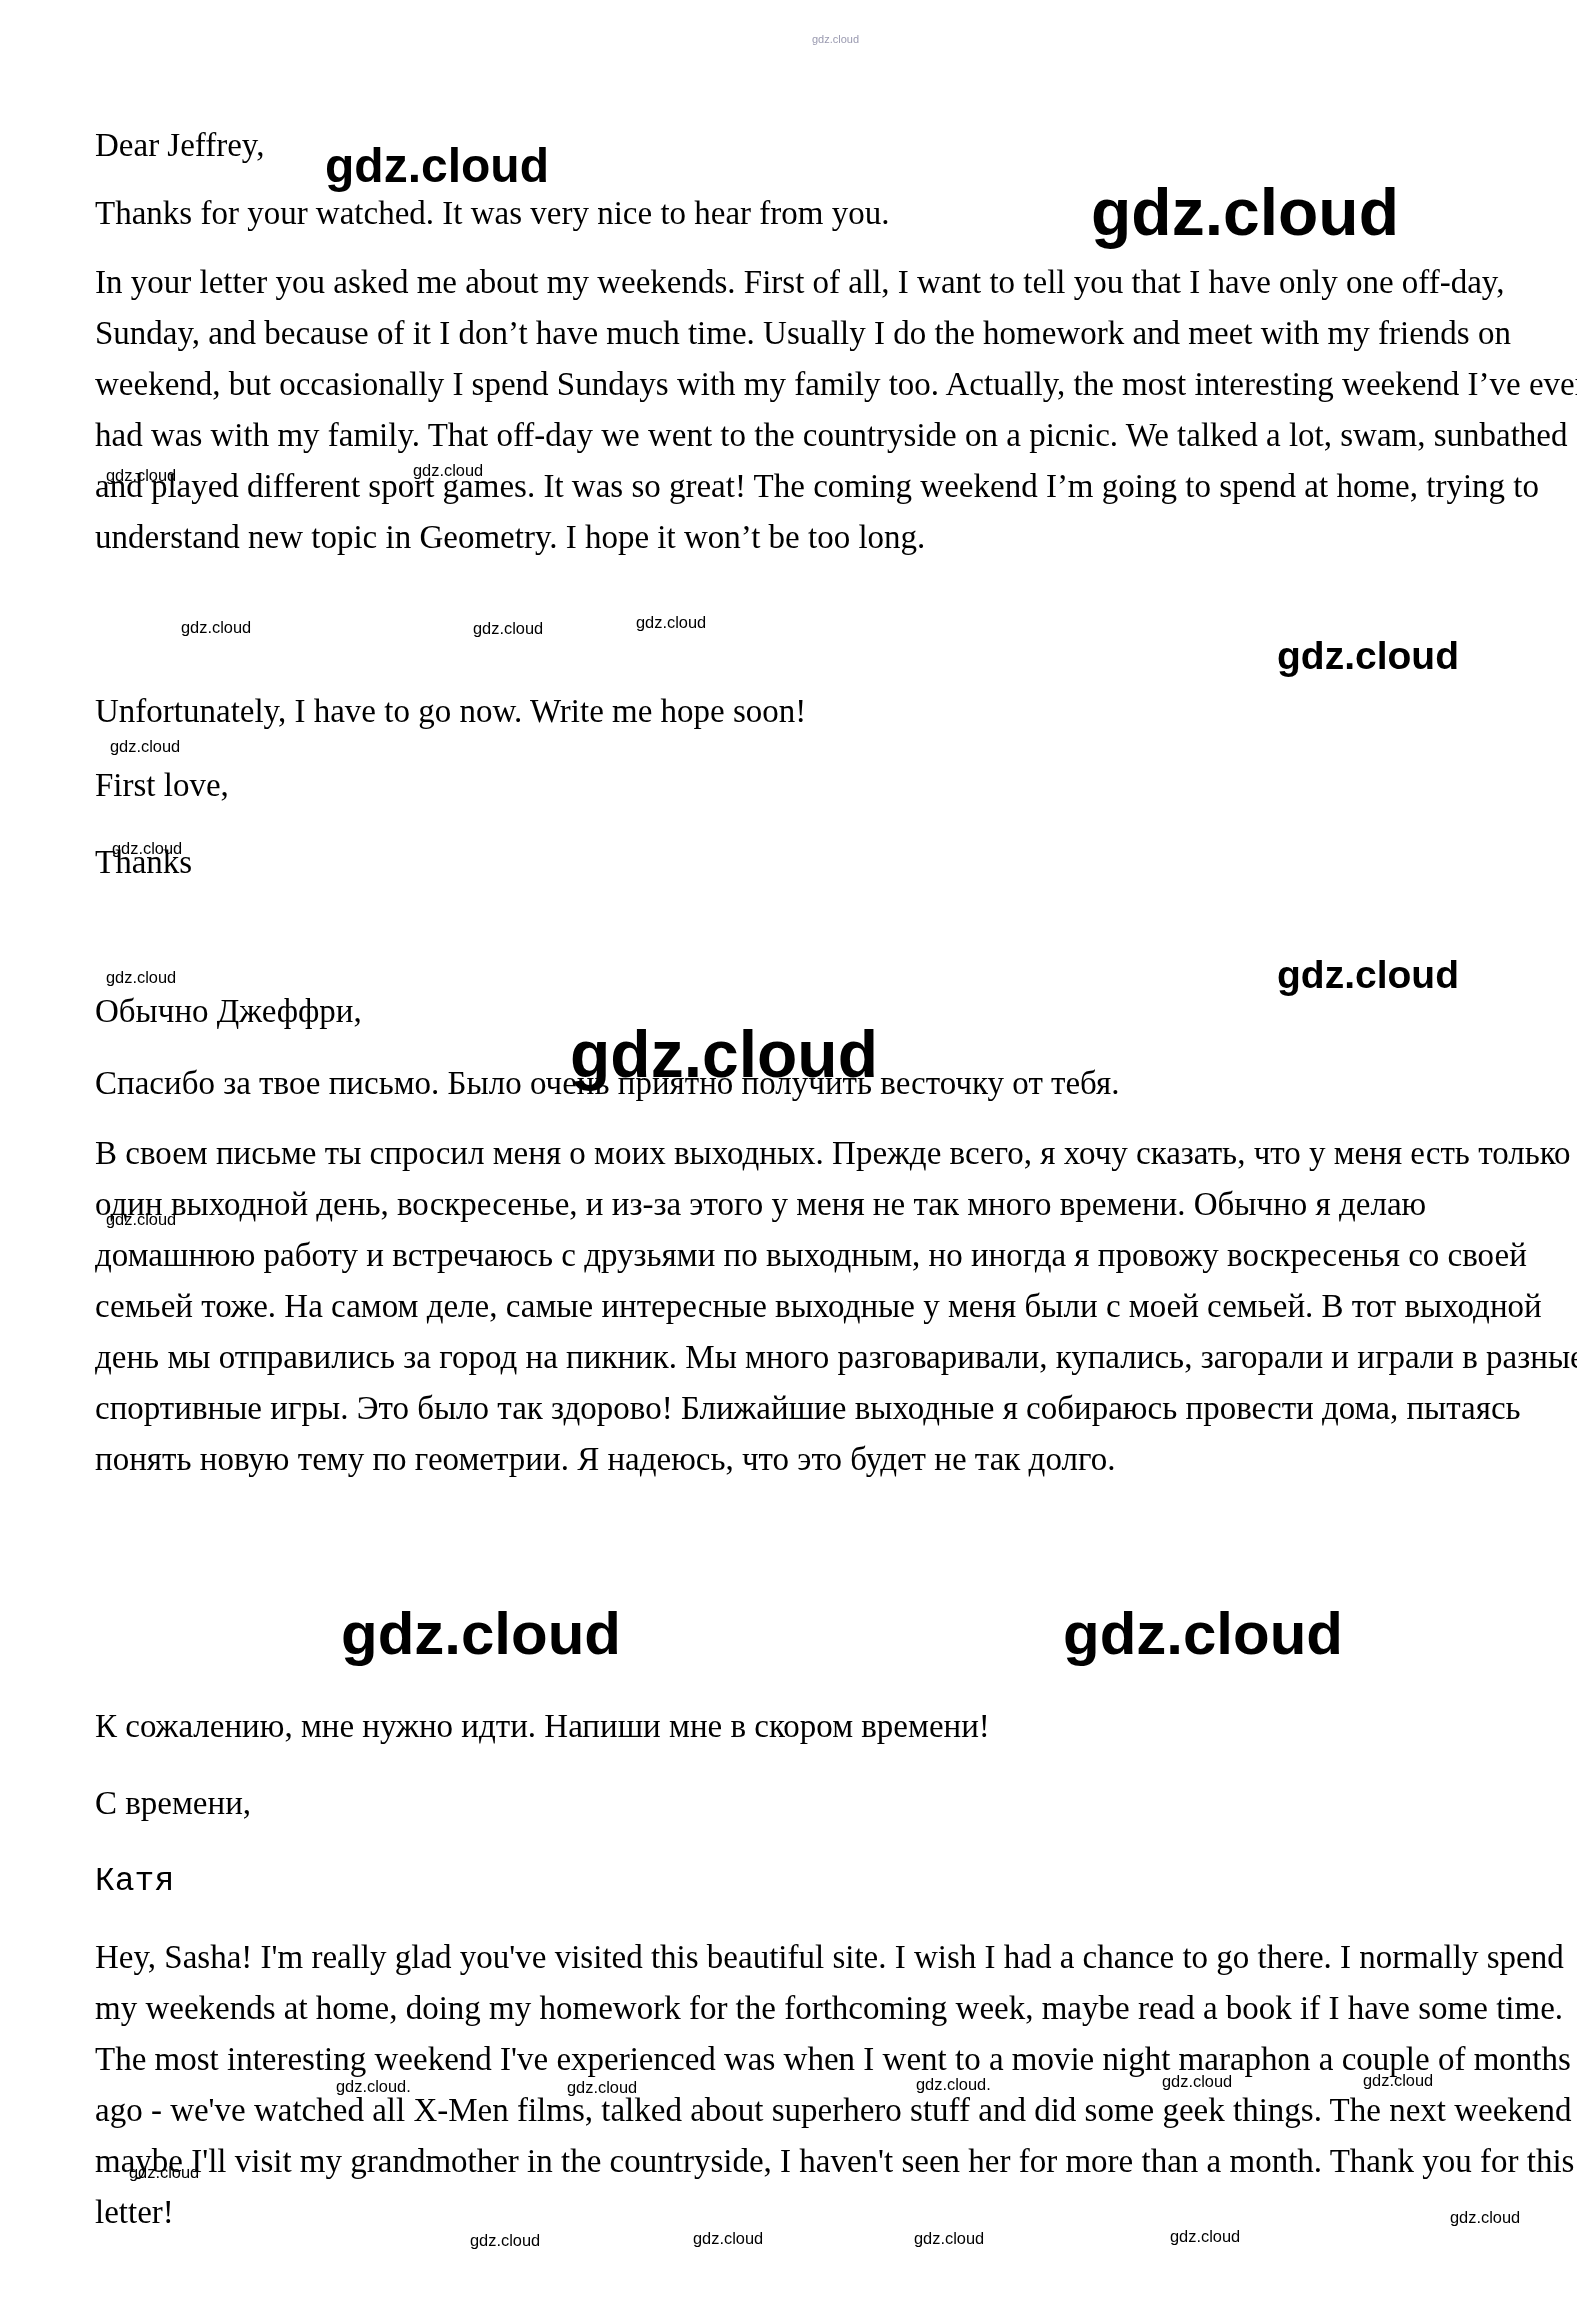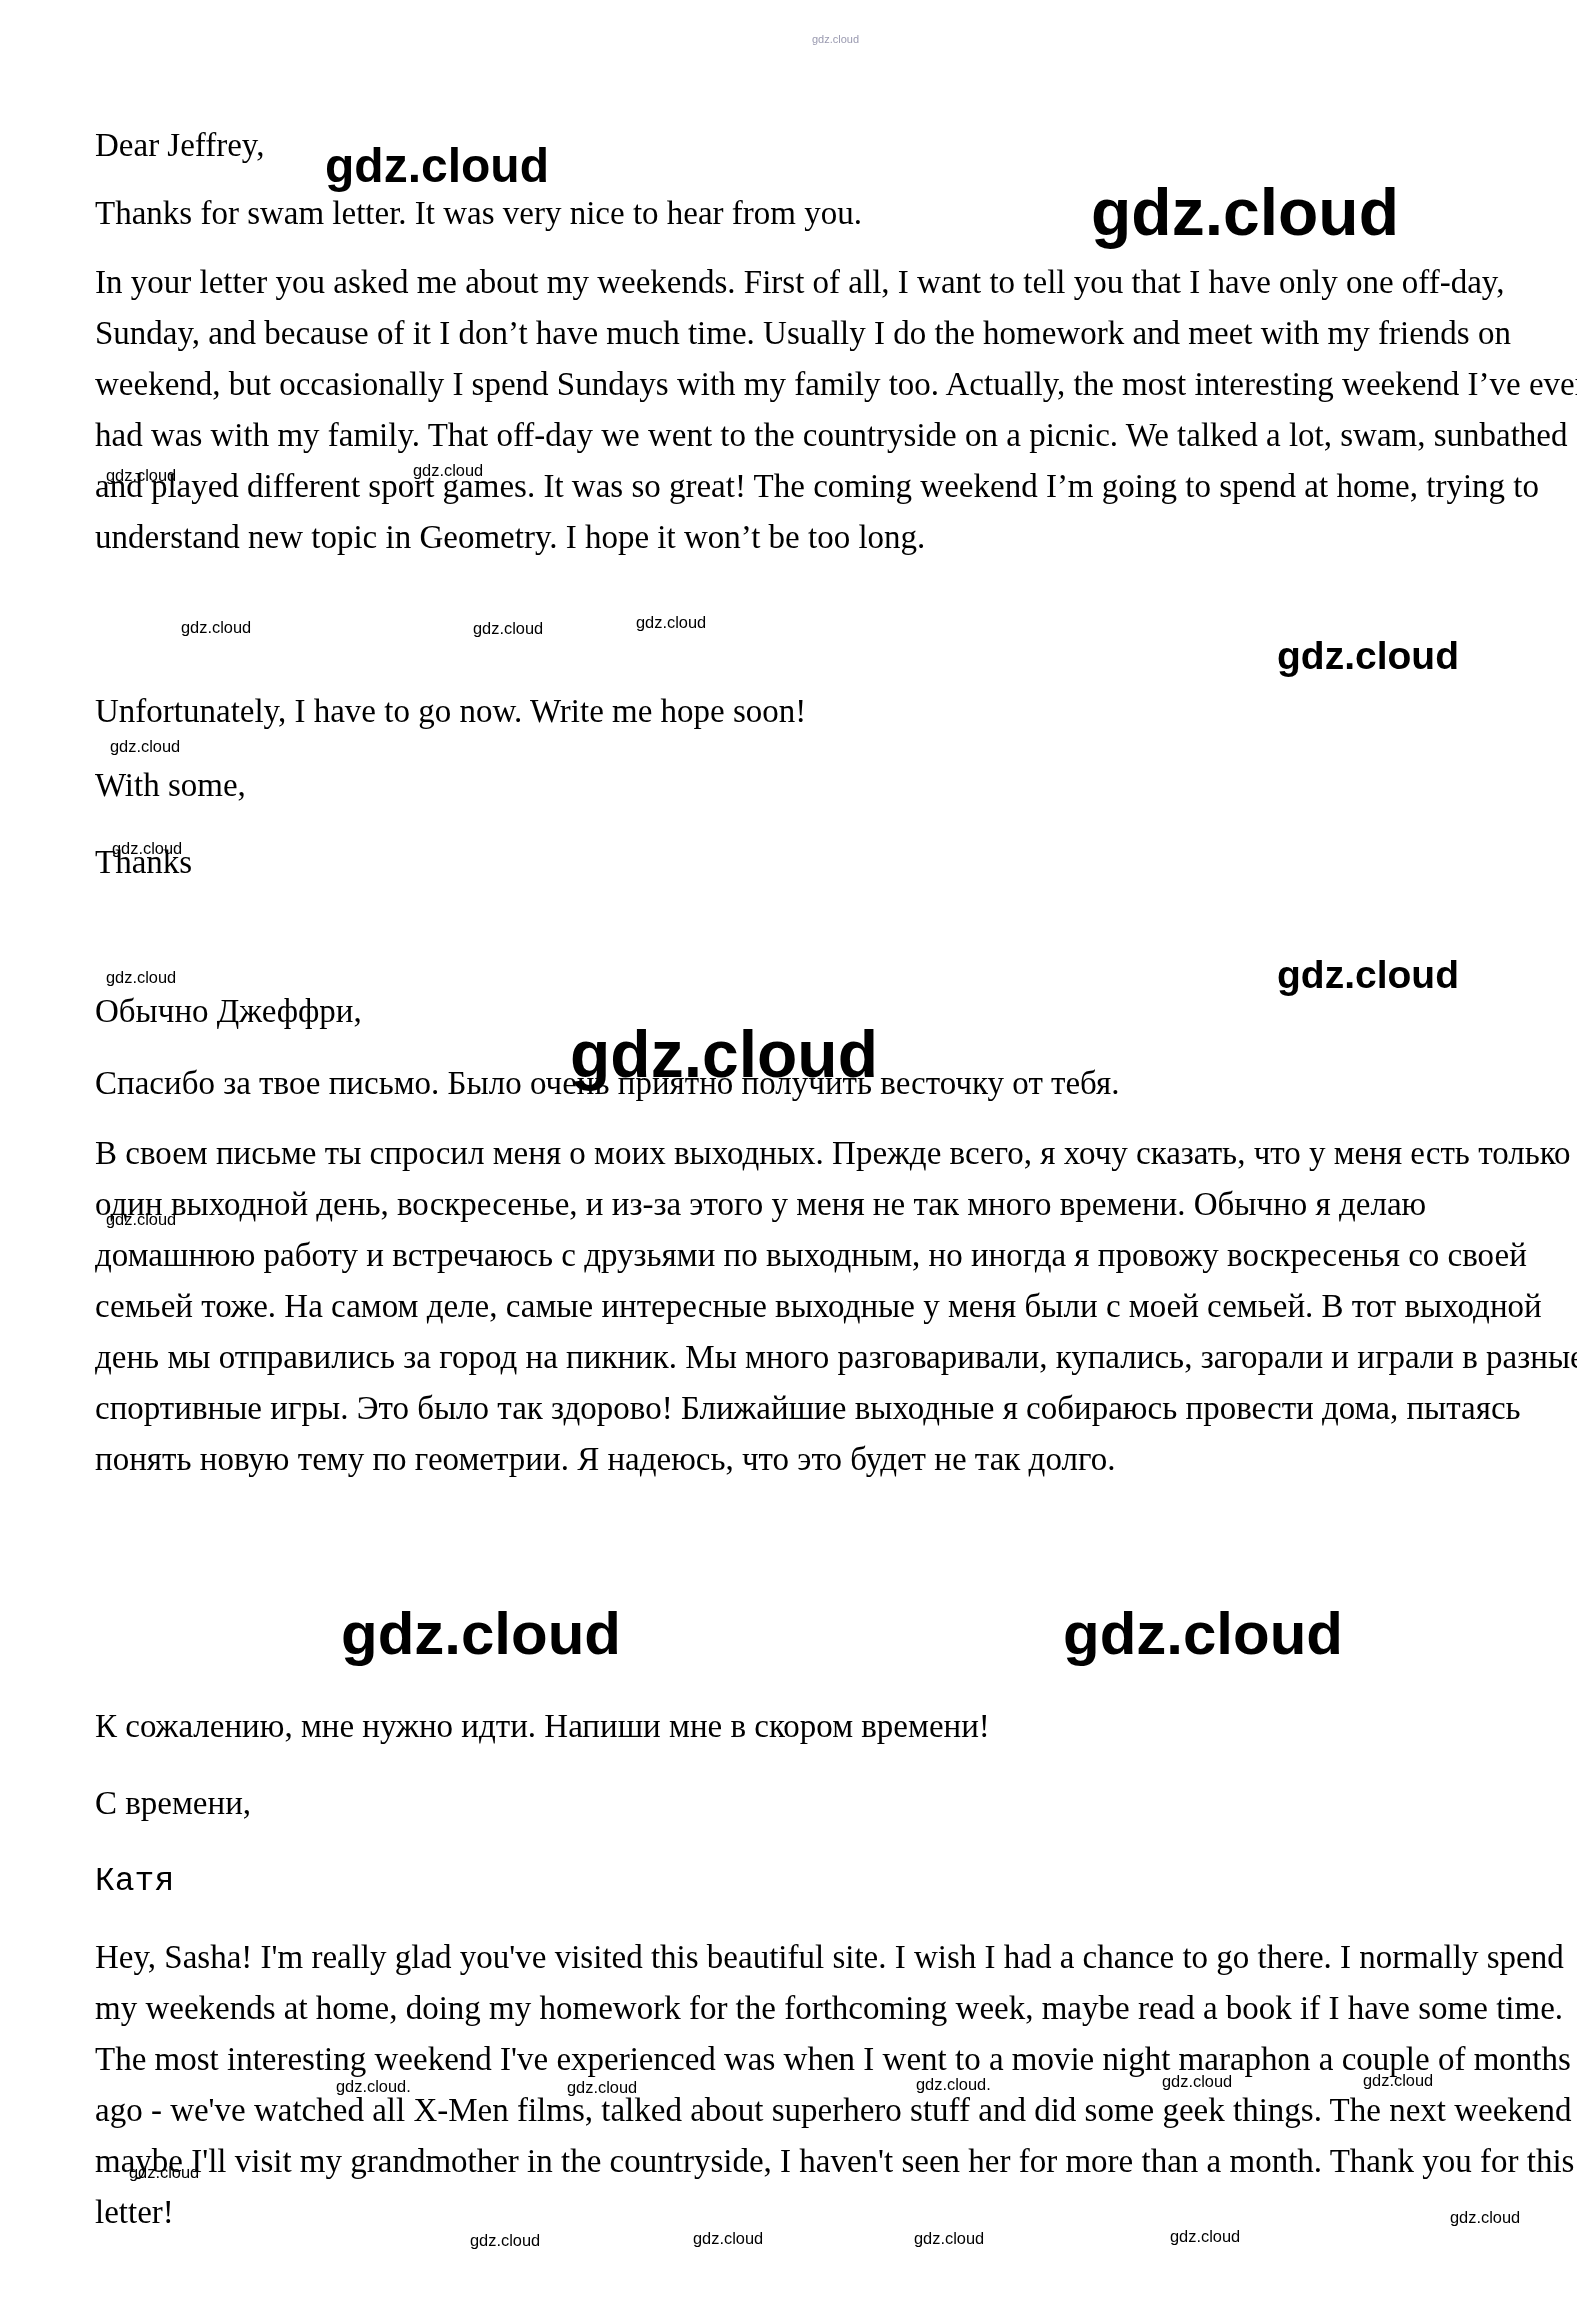--- a/index.html
+++ b/index.html
@@ -76,24 +76,24 @@
   <div class="wm wm-sm" style="left:97px;  top:2132px;">gdz.cloud</div>
   <div class="wm wm-sm" style="left:1418px; top:2177px;">gdz.cloud</div>
 
   <div class="wm wm-sm" style="left:438px;  top:2200px;">gdz.cloud</div>
   <div class="wm wm-sm" style="left:661px;  top:2198px;">gdz.cloud</div>
   <div class="wm wm-sm" style="left:882px; top:2198px;">gdz.cloud</div>
   <div class="wm wm-sm" style="left:1138px; top:2196px;">gdz.cloud</div>
 
   <section>
     <p class="txt" style="top:88px;">Dear Jeffrey,</p>
-    <p class="txt" style="top:156px;">Thanks for swam letter. It was very nice to hear from you.</p>
+    <p class="txt" style="top:156px;">Thanks for your watched. It was very nice to hear from you.</p>
     <p class="txt" style="top:225px;">In your letter you asked me about my weekends. First of all, I want to tell you that I have only one off-day, Sunday, and because of it I don’t have much time. Usually I do the homework and meet with my friends on weekend, but occasionally I spend Sundays with my family too. Actually, the most interesting weekend I’ve ever had was with my family. That off-day we went to the countryside on a picnic. We talked a lot, swam, sunbathed and played different sport games. It was so great! The coming weekend I’m going to spend at home, trying to understand new topic in Geometry. I hope it won’t be too long.</p>
     <p class="txt" style="top:654px;">Unfortunately, I have to go now. Write me hope soon!</p>
-    <p class="txt" style="top:728px;">With some,</p>
+    <p class="txt" style="top:728px;">First love,</p>
     <p class="txt" style="top:805px;">Thanks</p>
   </section>
 
   <section>
     <p class="txt" style="top:954px;">Обычно Джеффри,</p>
     <p class="txt" style="top:1026px;">Спасибо за твое письмо. Было очень приятно получить весточку от тебя.</p>
     <p class="txt" style="top:1096px;">В своем письме ты спросил меня о моих выходных. Прежде всего, я хочу сказать, что у меня есть только один выходной день, воскресенье, и из-за этого у меня не так много времени. Обычно я делаю домашнюю работу и встречаюсь с друзьями по выходным, но иногда я провожу воскресенья со своей семьей тоже. На самом деле, самые интересные выходные у меня были с моей семьей. В тот выходной день мы отправились за город на пикник. Мы много разговаривали, купались, загорали и играли в разные спортивные игры. Это было так здорово! Ближайшие выходные я собираюсь провести дома, пытаясь понять новую тему по геометрии. Я надеюсь, что это будет не так долго.</p>
     <p class="txt" style="top:1669px;">К сожалению, мне нужно идти. Напиши мне в скором времени!</p>
     <p class="txt" style="top:1746px;">С времени,</p>
     <p class="txt" style="top:1824px;font-family:Liberation Mono, monospace;">Катя</p>

